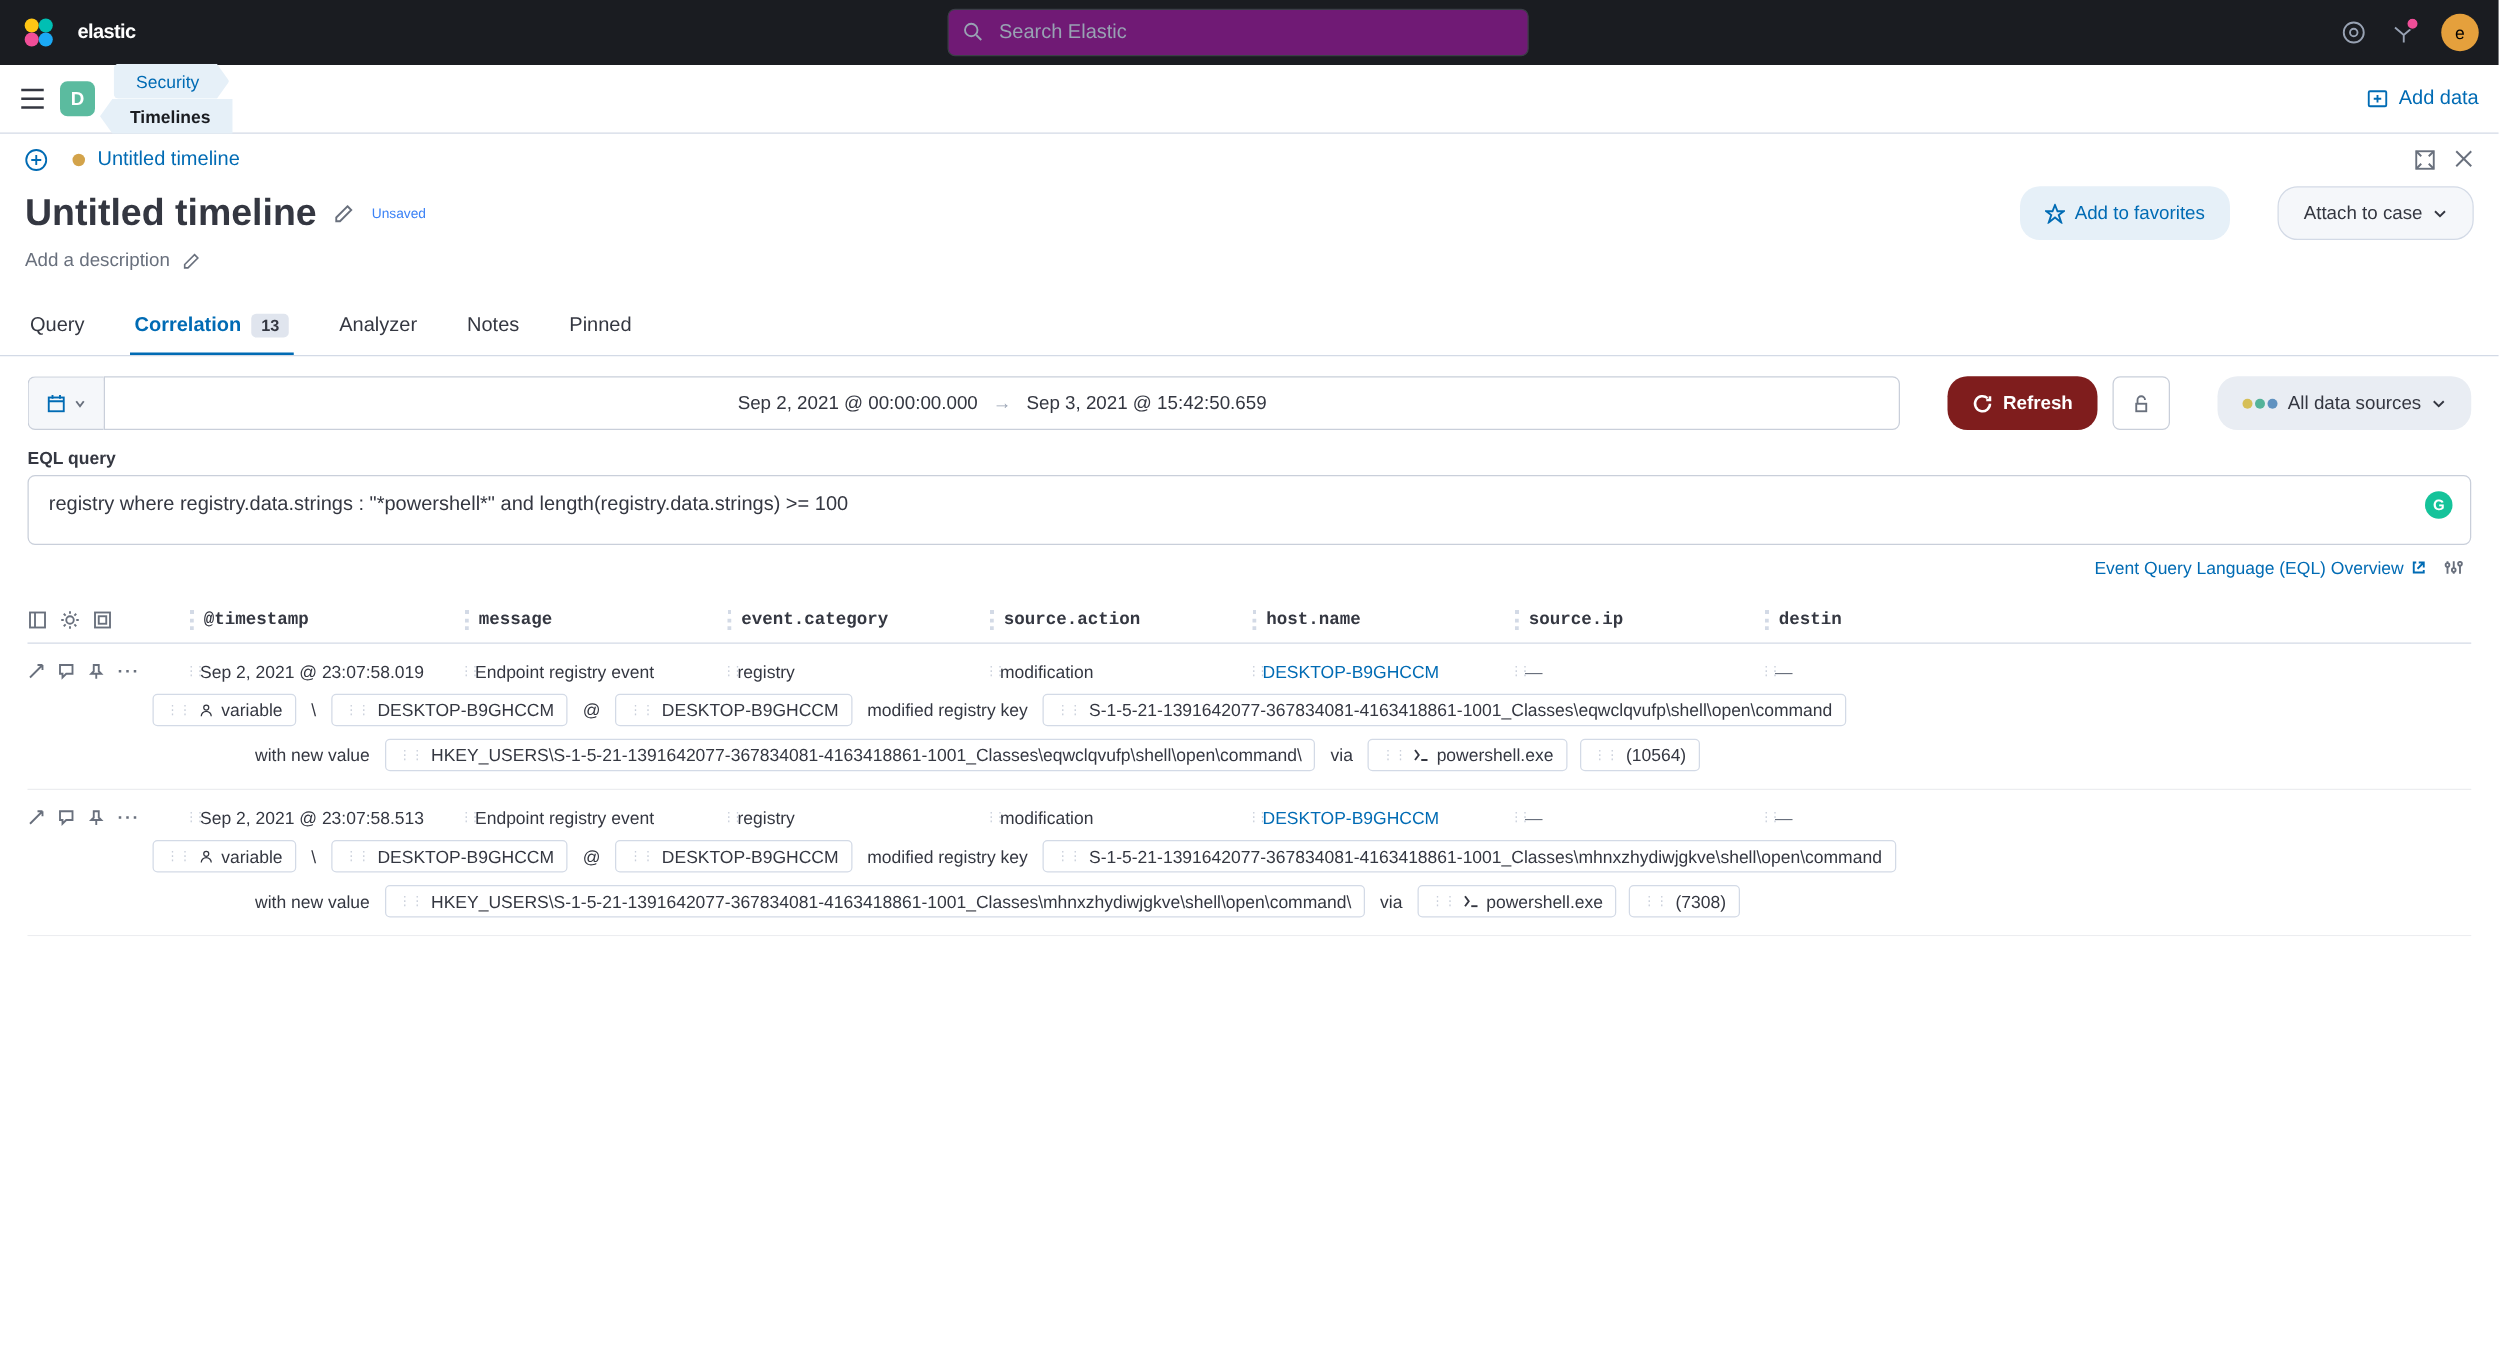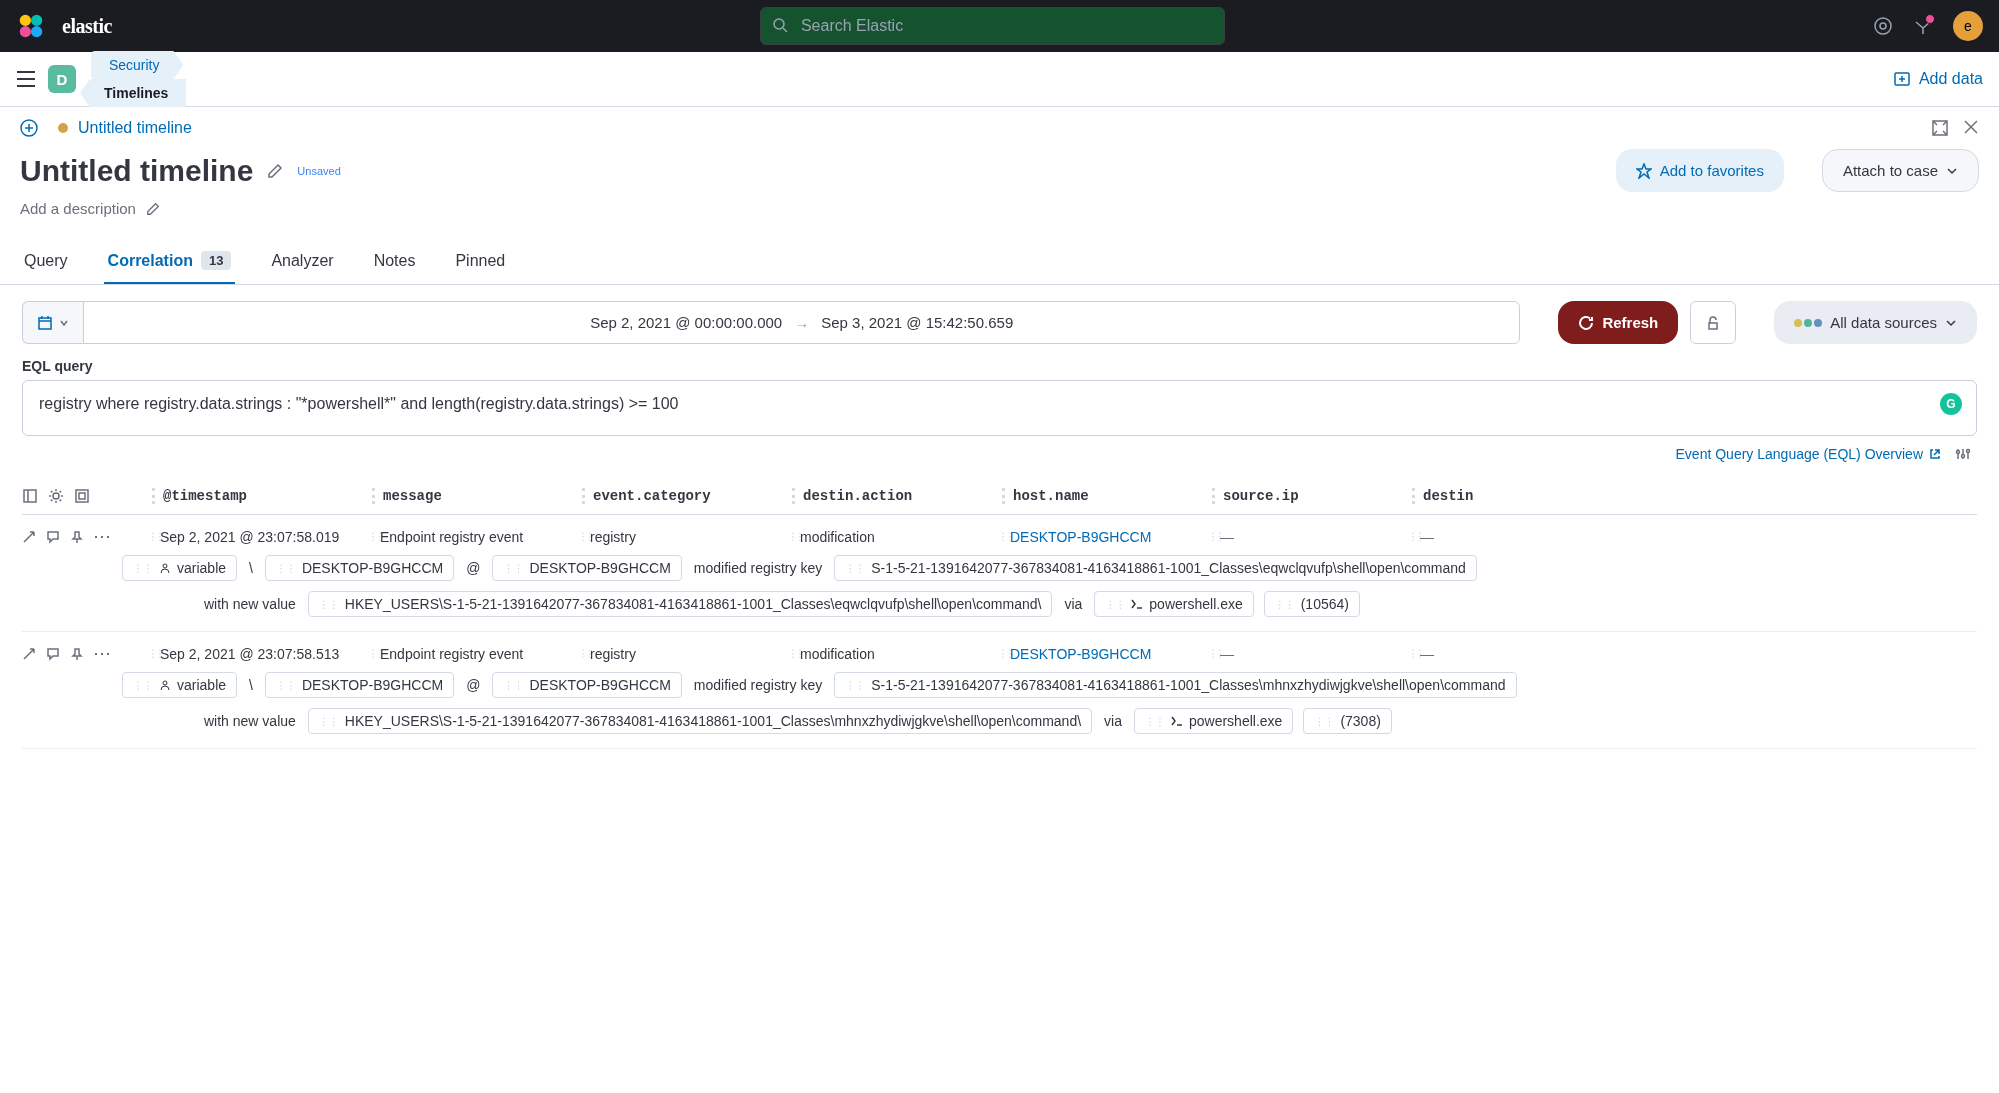--- a/index.html
+++ b/index.html
@@ -1,23 +1,23 @@
 <!DOCTYPE html>
 <html><head>
 <meta charset="utf-8">
 <style>
 * { margin: 0; padding: 0; box-sizing: border-box; }
 body { font-family: -apple-system, BlinkMacSystemFont, "Segoe UI", Helvetica, Arial, sans-serif; font-size: 14px; color: #343741; background: #fff; }
 
 
 .top-header { background: #1a1c21; height: 52px; display: flex; align-items: center; padding: 0 16px; gap: 16px; }
 .logo-icon { width: 30px; height: 30px; }
-.brand-text { color: #fff; font-size: 20px; font-weight: 700; letter-spacing: -0.5px; font-family: Liberation Serif, serif; }
+.brand-text { color: #fff; font-size: 16px; font-weight: 700; letter-spacing: -0.5px; }
 .search-wrap { margin-left: auto; margin-right: auto; position: relative; width: 465px; }
-.search-input { width: 100%; height: 38px; background: #14532d; border: 1px solid #3b3e47; border-radius: 6px; padding: 0 12px 0 40px; color: #98a2b3; font-size: 16px; }
+.search-input { width: 100%; height: 38px; background: #701a75; border: 1px solid #3b3e47; border-radius: 6px; padding: 0 12px 0 40px; color: #98a2b3; font-size: 16px; }
 .search-input::placeholder { color: #98a2b3; }
 .search-icon-wrap { position: absolute; left: 12px; top: 10px; color: #98a2b3; }
 .header-right { display: flex; align-items: center; gap: 20px; }
 .header-icon { color: #98a2b3; cursor: pointer; position: relative; }
 .news-badge { position: absolute; top: -2px; right: -2px; width: 10px; height: 10px; background: #f04e98; border-radius: 50%; border: 1px solid #1a1c21; }
 .avatar { width: 30px; height: 30px; background: #e5a03c; border-radius: 50%; display: flex; align-items: center; justify-content: center; color: #000; font-weight: 500; }
 
 
 .sub-header { height: 55px; border-bottom: 1px solid #d3dae6; display: flex; align-items: center; padding: 0 16px; gap: 12px; }
 .hamburger { color: #343741; cursor: pointer; }
@@ -324,21 +324,21 @@
       <span class="action-icon">
           <svg width="16" height="16" viewBox="0 0 16 16" fill="none" stroke="currentColor" stroke-width="1.5">
             <rect x="2" y="2" width="12" height="12"></rect>
             <rect x="5" y="5" width="6" height="6"></rect>
           </svg>
         </span>
     </div>
     <div class="col-cell c-timestamp">@timestamp</div>
     <div class="col-cell c-message">message</div>
     <div class="col-cell c-category">event.category</div>
-    <div class="col-cell c-action">destin.action</div>
+    <div class="col-cell c-action">source.action</div>
     <div class="col-cell c-host">host.name</div>
     <div class="col-cell c-source">source.ip</div>
     <div class="col-cell c-dest">destin</div>
   </div>
 
   <div id="rows-container">
   <div class="data-row-wrap">
     <div class="data-row-main">
       <div class="row-actions">
         <span class="action-icon">

